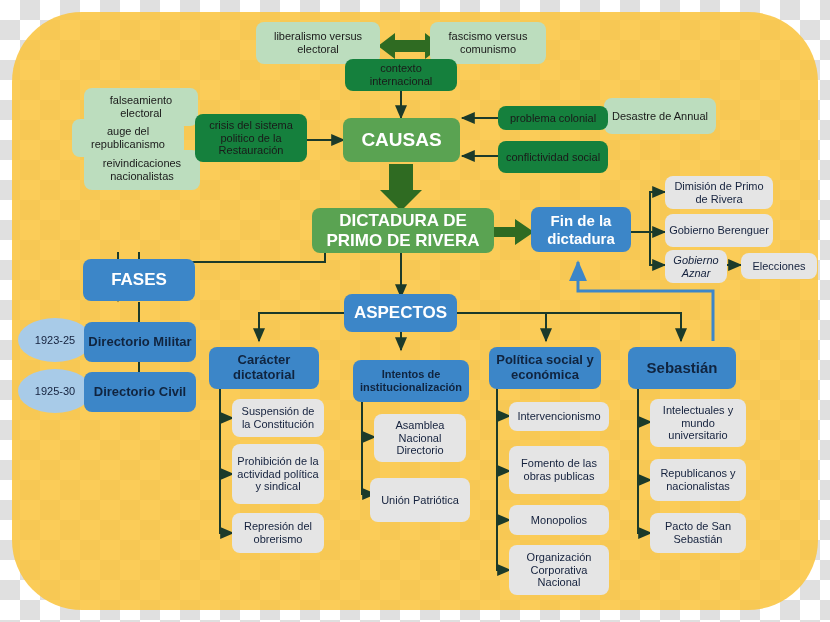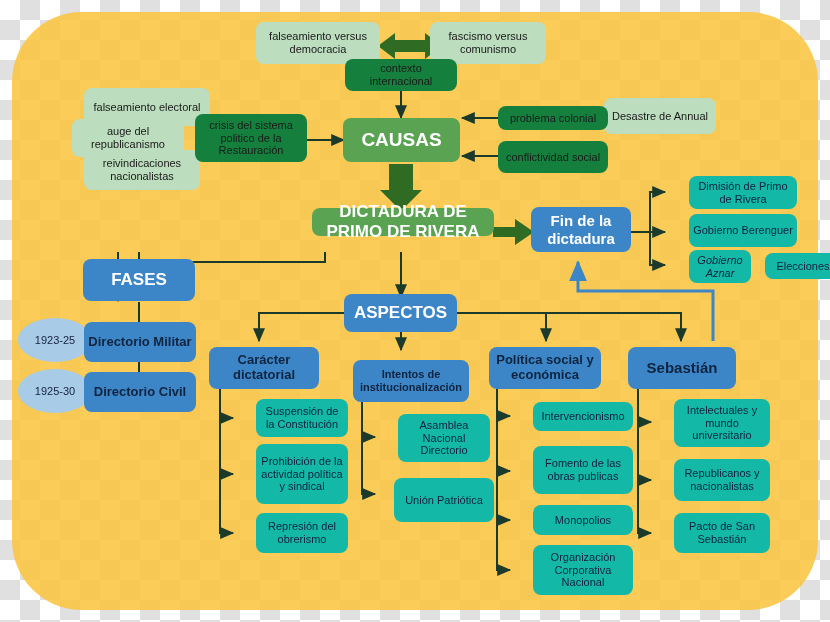--- a/index.html
+++ b/index.html
@@ -28,21 +28,21 @@
   
   .node{
     position:absolute;box-sizing:border-box;
     display:flex;align-items:center;justify-content:center;text-align:center;
     border-radius:8px;line-height:1.15;
     padding:2px 4px;
   }
   .green{background:#15803d;color:#1a1a1a;}
   .green-title{background:#5aa352;color:#ffffff;font-weight:bold;}
   .lightgreen{background:#bcddbe;color:#1a1a1a;}
-  .blue{background:#14b8a6;color:#14213d;margin-left:24px;}
+  .blue{background:#e5e5e5;color:#14213d;}
   .blue-title{background:#3c86c8;color:#ffffff;font-weight:bold;}
   .blue-bold{background:#3c86c8;color:#10243f;font-weight:bold;}
   .ellipse{background:#a8cbe8;color:#14213d;border-radius:50%;}
   .f11{font-size:11px;}
   .f13{font-size:13px;}
   .f15{font-size:15px;}
   .f17{font-size:17px;}
   .f19{font-size:19px;}
 </style>
 </head>
@@ -121,32 +121,32 @@
     <path d="M497,520 L497,570 L510,570" stroke="#1b3a2a" stroke-width="2" fill="none" marker-end="url(#ah-dark)"></path>
 
     <path d="M638,385 L638,422 L651,422" stroke="#1b3a2a" stroke-width="2" fill="none" marker-end="url(#ah-dark)"></path>
     <path d="M638,422 L638,480 L651,480" stroke="#1b3a2a" stroke-width="2" fill="none" marker-end="url(#ah-dark)"></path>
     <path d="M638,480 L638,533 L651,533" stroke="#1b3a2a" stroke-width="2" fill="none" marker-end="url(#ah-dark)"></path>
 
     <path d="M713,341 L713,291 L578,291 L578,262" stroke="#3c86c8" stroke-width="3" fill="none" marker-end="url(#ah-blue)"></path>
   </svg>
 
   <div class="node lightgreen f11" style="left:256px;top:22px;width:124px;height:42px;">
-    <span>falseamiento versus democracia</span>
+    <span>liberalismo versus electoral</span>
   </div>
 
   <div class="node lightgreen f11" style="left:430px;top:22px;width:116px;height:42px;">
     <span>fascismo versus comunismo</span>
   </div>
 
   <div class="node green f11" style="left:345px;top:59px;width:112px;height:32px;">
     <span>contexto internacional</span>
   </div>
 
-  <div class="node lightgreen f11" style="left:84px;top:88px;width:126px;height:38px;">
+  <div class="node lightgreen f11" style="left:84px;top:88px;width:114px;height:38px;">
     <span>falseamiento electoral</span>
   </div>
   <div class="node lightgreen f11" style="left:72px;top:119px;width:112px;height:38px;">
     <span>auge del republicanismo</span>
   </div>
   <div class="node lightgreen f11" style="left:84px;top:150px;width:116px;height:40px;">
     <span>reivindicaciones nacionalistas</span>
   </div>
 
   <div class="node green f11" style="left:195px;top:114px;width:112px;height:48px;">
@@ -160,21 +160,21 @@
   <div class="node lightgreen f11" style="left:604px;top:98px;width:112px;height:36px;">
     <span>Desastre de Annual</span>
   </div>
   <div class="node green f11" style="left:498px;top:106px;width:110px;height:24px;">
     <span>problema colonial</span>
   </div>
   <div class="node green f11" style="left:498px;top:141px;width:110px;height:32px;">
     <span>conflictividad social</span>
   </div>
 
-  <div class="node green-title f17" style="left:312px;top:208px;width:182px;height:28px;justify-content:center;">
+  <div class="node green-title f17" style="left:312px;top:208px;width:182px;height:45px;justify-content:center;">
     <span>DICTADURA DE PRIMO DE RIVERA</span>
   </div>
 
   <div class="node blue-title f15" style="left:531px;top:207px;width:100px;height:45px;">
     <span>Fin de la dictadura</span>
   </div>
 
   <div class="node blue f11" style="left:665px;top:176px;width:108px;height:33px;">
     <span>Dimisión de Primo de Rivera</span>
   </div>

